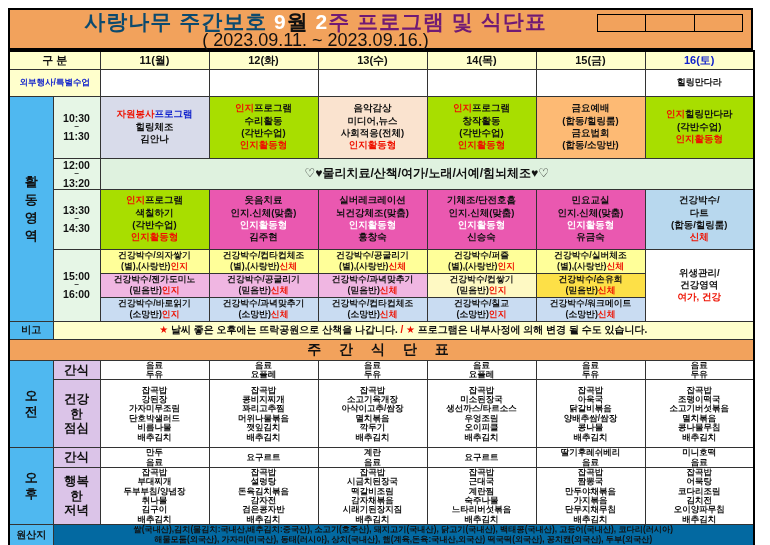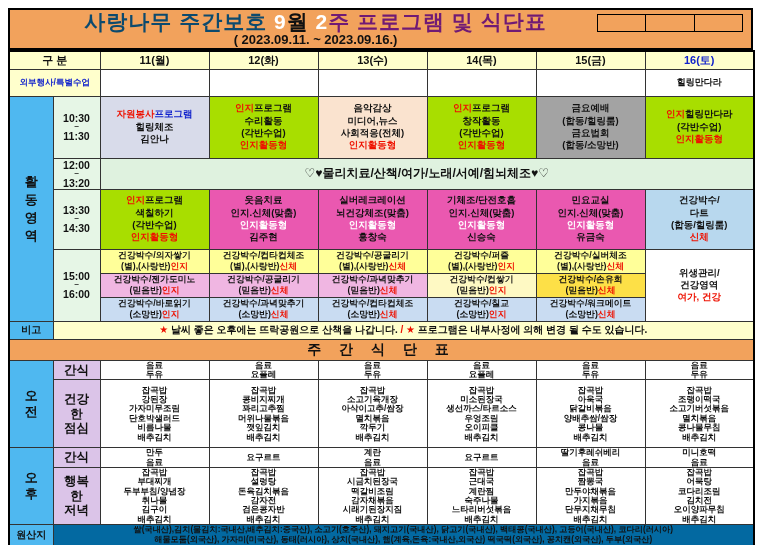--- a/index.html
+++ b/index.html
@@ -2,21 +2,21 @@
 <html><head>
 <meta charset="utf-8">
 <style>
   html,body{margin:0;padding:0;background:#fff;}
   body{width:770px;height:545px;font-family:"Liberation Sans","DejaVu Sans",sans-serif;color:#111;}
   .page{position:relative;padding:8px 0 0 8px;}
 
   
   .title-bar{position:relative;width:741px;height:38px;background:#F2A25C;border:2px solid #000;text-align:center;}
   .title-line1{font-size:21px;font-weight:bold;letter-spacing:1px;line-height:23px;padding-right:130px;}
-  .title-line2{font-size:13px;font-weight:bold;line-height:14px;padding-right:130px;}
+  .title-line2{font-size:18px;font-weight:normal;line-height:14px;padding-right:130px;}
   .sign{position:absolute;top:4px;right:8px;width:146px;border-collapse:collapse;}
   .sign th,.sign td{border:1px solid #000;font-size:8.5px;font-weight:bold;text-align:center;padding:0;}
   .sign th{height:13px;}
   .sign td{height:16px;}
 
   
   table.main{border-collapse:collapse;table-layout:fixed;width:745px;border:2px solid #000;}
   table.main td{border:1px solid #333;text-align:center;vertical-align:middle;padding:0;overflow:hidden;font-weight:bold;}
   .hdr{background:#FFFFCC;font-size:11px;}
   .hdr-sat{color:#1122CC;}
@@ -115,21 +115,21 @@
             <div>미디어,뉴스</div>
             <div>사회적응(전체)</div>
             <div><span style="color:#EE1100">인지활동형</span></div>
           </td>
           <td class="act" style="background:#A8DE00">
             <div><span style="color:#EE1100">인지</span><span style="color:#111111">프로그램</span></div>
             <div>창작활동</div>
             <div>(각반수업)</div>
             <div><span style="color:#EE1100">인지활동형</span></div>
           </td>
-          <td class="act" style="background:#a3a3a3">
+          <td class="act" style="background:#fdba74">
             <div>금요예배</div>
             <div>(합동/힐링룸)</div>
             <div>금요법회</div>
             <div>(합동/소망반)</div>
           </td>
           <td class="act" style="background:#A8DE00">
             <div><span style="color:#EE1100">인지</span><span style="color:#111111">힐링만다라</span></div>
             <div>(각반수업)</div>
             <div><span style="color:#EE1100">인지활동형</span></div>
           </td>

